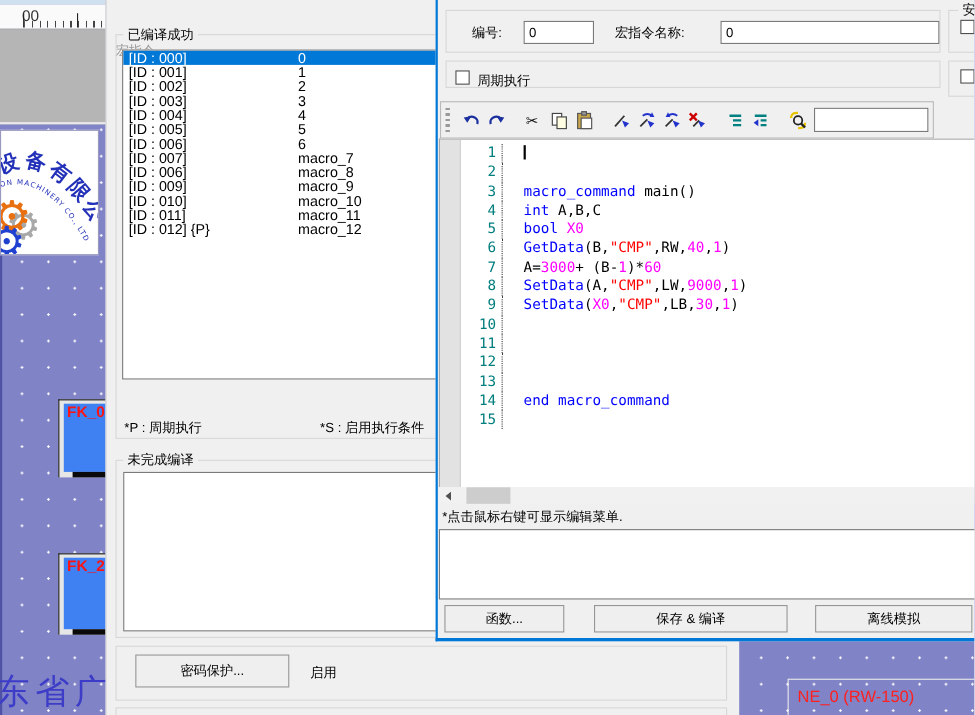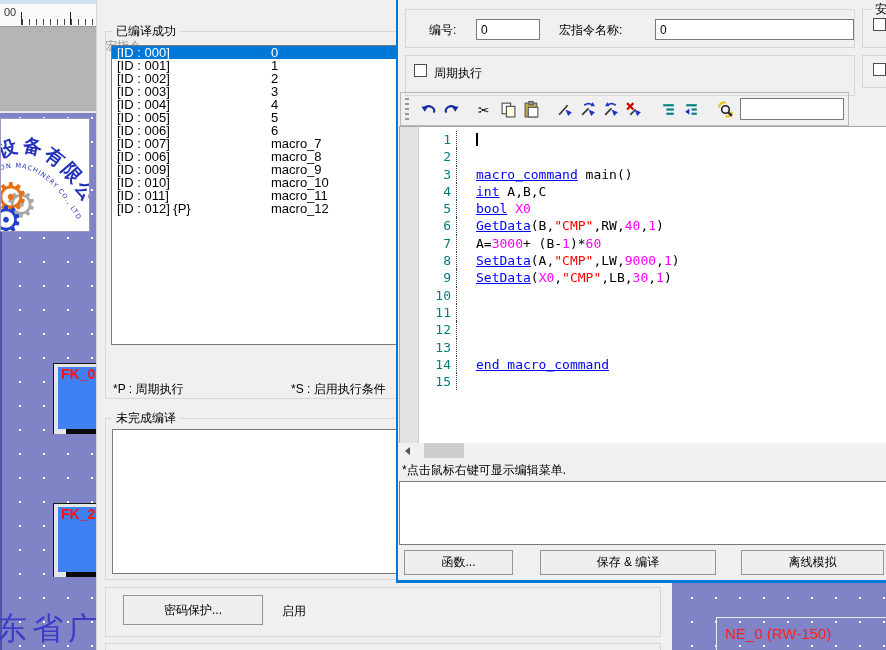--- a/index.html
+++ b/index.html
@@ -6,21 +6,21 @@
   body { font-family:"Liberation Sans",sans-serif; }
   #root { position:relative; width:886px; height:650px; overflow:hidden;
           background:#8083c6;
           background-image:radial-gradient(circle, rgba(255,255,255,.95) 0.9px, transparent 1.3px);
           background-size:24px 24px; background-position:8px 10px; }
   .abs { position:absolute; }
 
   
   #top-strip { left:0; top:0; width:96px; height:4px; background:#cfe0ef; }
   #ruler { left:0; top:4px; width:96px; height:23px; background:#fafafa; border-bottom:1px solid #999; }
-  #ruler .ruler-label { position:absolute; left:4px; top:2px; font-size:11px; color:#333; }
+  #ruler .ruler-label { position:absolute; left:20px; top:2px; font-size:14px; color:#333; }
   #ruler .ticks { position:absolute; left:22px; right:0; bottom:1px; height:6px;
     background:repeating-linear-gradient(to right,#444 0 1px,transparent 1px 7px); }
   .tick-tall { position:absolute; bottom:1px; width:1px; height:13px; background:#222; }
   #gray-area { left:0; top:27px; width:96px; height:86px; background:#b5b5b5; border-bottom:2px solid #e8e8e8; }
   #left-edge-strip { left:0; top:232px; width:2px; height:418px; background:#4f52a5; }
 
   #logo { left:0; top:118px; width:90px; height:114px; background:#fff; border:1px solid #9a9ac0; }
 
   
   .fk { border-top:1px solid #161616; border-left:1px solid #161616; background:#e6e6e6; }
@@ -74,21 +74,21 @@
   #editor { left:1px; top:126px; width:489px; height:317px; background:#fff;
             border-top:1px solid #a8a8a8; border-left:1px solid #a8a8a8; overflow:hidden; }
   #editor .margin-strip { position:absolute; left:0; top:0; bottom:0; width:19px;
             background:#e2e2e2; border-right:1px solid #cfcfcf; }
   #code-lines { position:absolute; left:20px; top:4px; right:0; font-family:"DejaVu Sans Mono",monospace;
             font-size:13px; }
   .code-row { display:flex; height:17.3px; line-height:17.3px; white-space:pre; }
   .line-num { width:37px; text-align:right; padding-right:5px; color:#007d7d;
               border-right:1px dotted #3c3c3c; flex:none; }
   .code-text { padding-left:19px; }
-  .seg-kw { color:#0000ff;text-decoration:underline; } .seg-num { color:#ff00ff; } .seg-str { color:#ff0000; } .seg-plain { color:#000; }
+  .seg-kw { color:#0000ff; } .seg-num { color:#ff00ff; } .seg-str { color:#ff0000; } .seg-plain { color:#000; }
   .cursor { display:inline-block; width:2px; height:13px; background:#000; vertical-align:-2px; }
 
   #editor-hscroll { left:1px; top:443px; width:489px; height:15px; background:#f1f1f1; }
   .sb-btn { position:absolute; left:0; top:0; width:17px; height:15px; background:#f1f1f1;
             display:flex; align-items:center; justify-content:center; }
   .sb-arrow-left { width:0; height:0; border:4px solid transparent; border-right:5px solid #505050;
             border-left:none; }
   .sb-thumb { position:absolute; left:25px; top:0; width:40px; height:15px; background:#cdcdcd; }
 
   #hint { left:4px; top:462px; font-size:12px; }
@@ -229,21 +229,21 @@
       <input class="textfield" style="left: 70px; top: 9px; width: 64px; height: 21px;" value="0">
       <span class="note" style="left:153px; top:12px;">宏指令名称:</span>
       <input class="textfield" style="left: 249px; top: 9px; width: 199px; height: 21px;" value="0">
     </div>
 
     <div class="grp" style="left:464px; top:9px; width:60px; height:39px;">
       <span class="grp-label" style="left:8px;">安</span>
       <div class="checkbox" style="left:10px; top:8px;"></div>
     </div>
 
-    <div class="grp" style="left:7px; top:55px; width:450px; height:41px;">
+    <div class="grp" style="left:7px; top:55px; width:450px; height:25px;">
       <div class="checkbox" style="left:8px; top:8px;"></div>
       <span class="note" style="left:28px; top:9px;">周期执行</span>
     </div>
     <div class="grp" style="left:464px; top:55px; width:60px; height:33px;">
       <div class="checkbox" style="left:10px; top:7px;"></div>
     </div>
 
     <div class="abs" id="toolbar">
       <div class="tb-grip"></div>
       <span class="tb-icon" style="margin-left:8px;">

